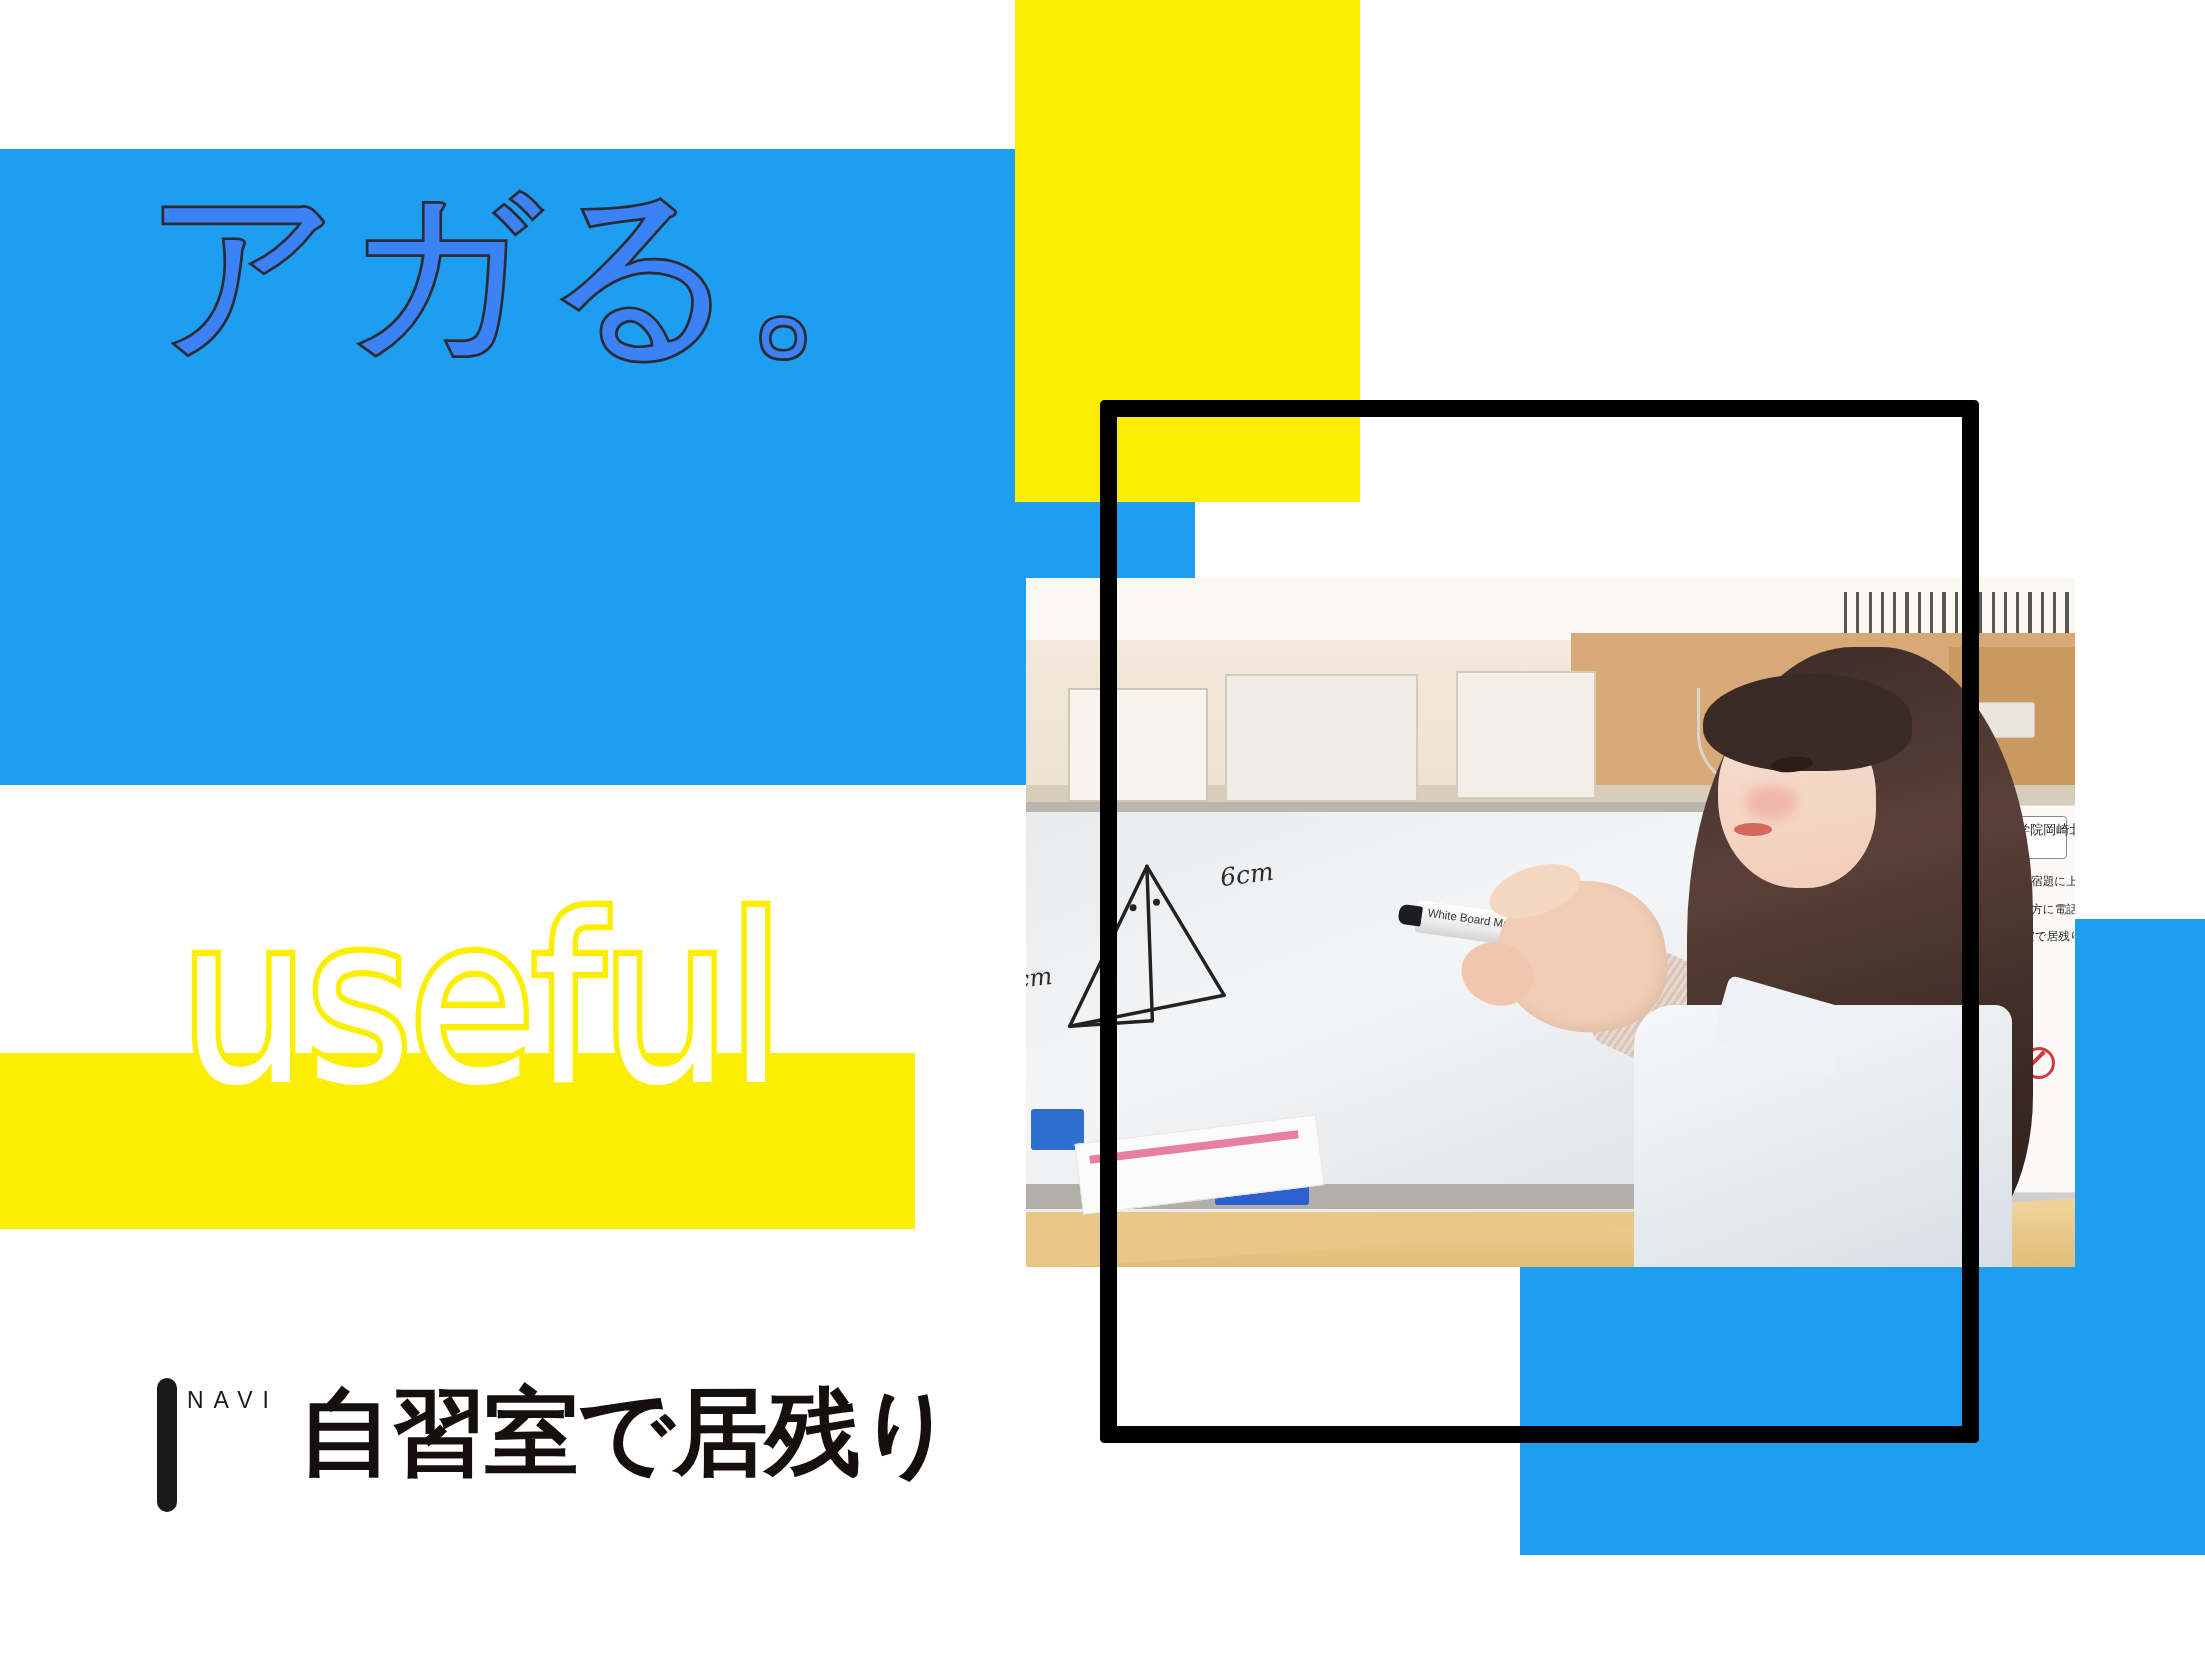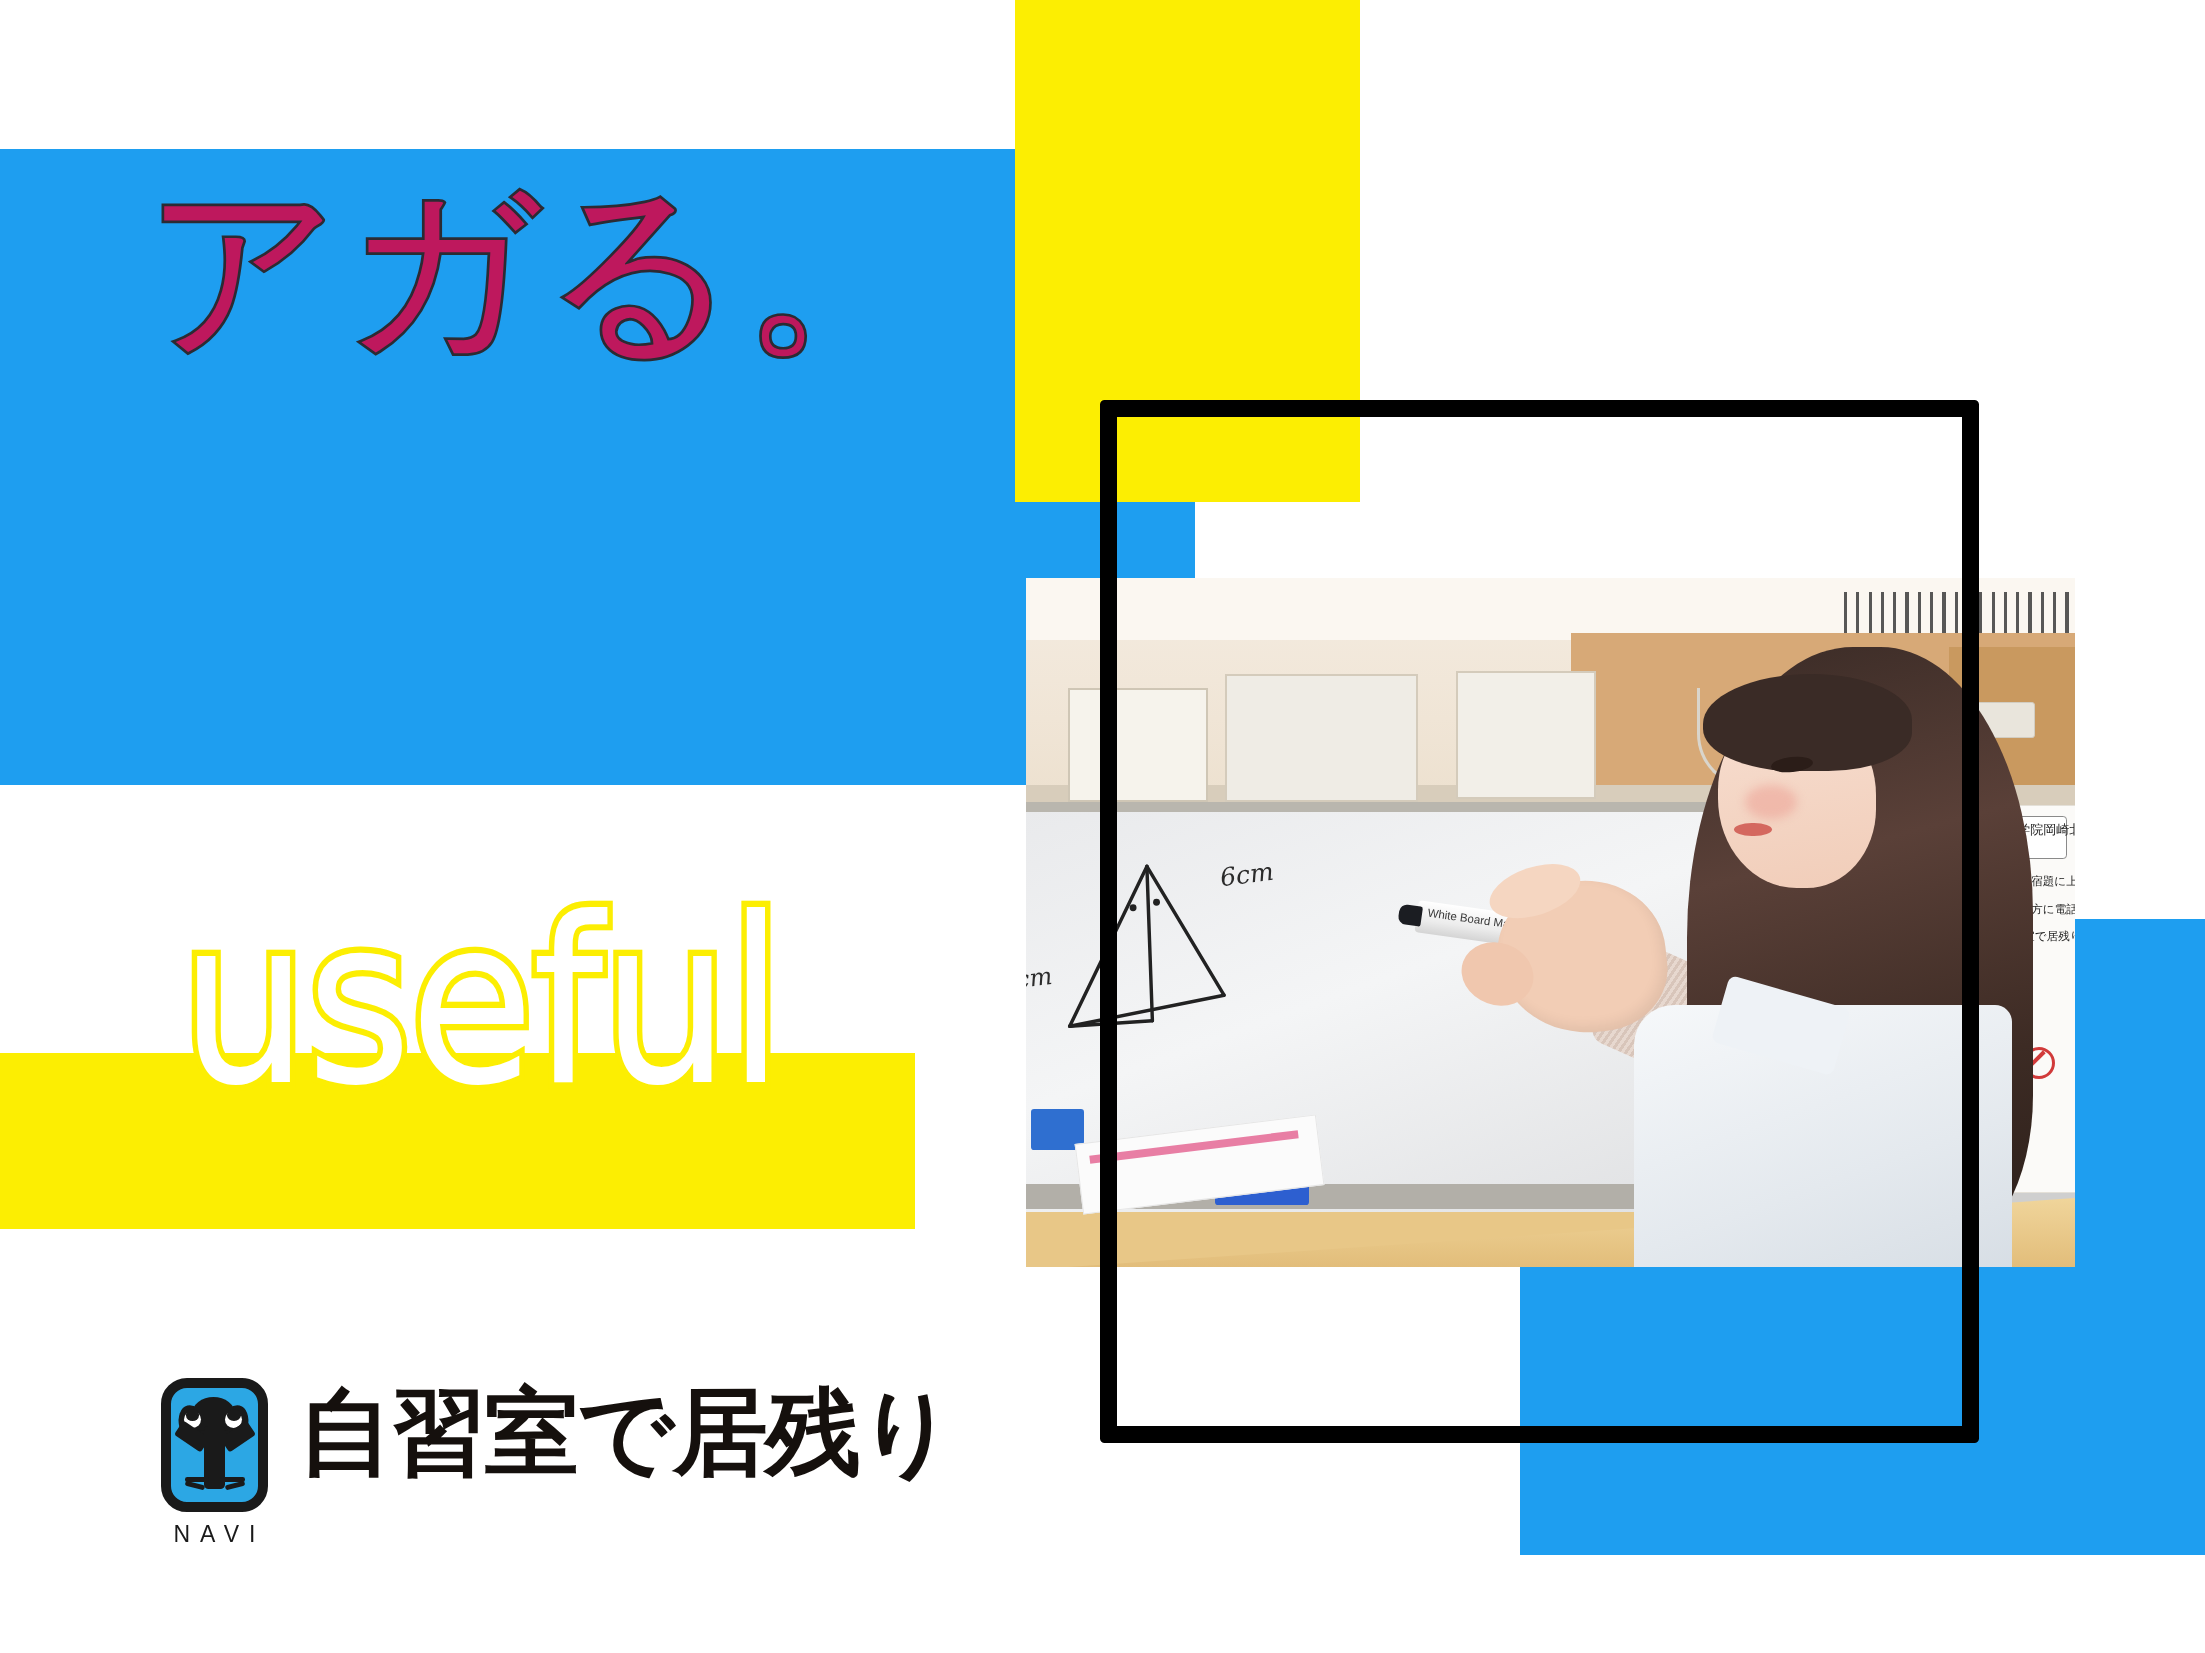--- a/index.html
+++ b/index.html
@@ -14,23 +14,23 @@
   #yellow-top{left:1015px;top:0;width:345px;height:502px;background:#FCEE02;}
   #yellow-bottom-left{left:0;top:1053px;width:915px;height:176px;background:#FCEE02;}
   #blue-bottom-right{left:1520px;top:919px;width:685px;height:636px;background:#1E9EF0;}
 
   
   #headline{
     position:absolute;left:145px;top:176px;width:919px;height:582px;
     z-index:6;pointer-events:none;
   }
   .kana-line{
-    font-family:Liberation Serif, serif;
+    font-family:Liberation Sans, sans-serif;
     font-weight:400;
-    color:#be185d;
+    color:#3b82f6;
     -webkit-text-stroke:5.4px #2b2b33;
     paint-order:stroke fill;
     letter-spacing:.02em;
     white-space:nowrap;
     line-height:1;
   }
   #kana-line-1{font-size:191px;margin:0;}
   #kana-line-2{font-size:191px;margin:34px 0 0 100px;}
 
   
@@ -45,21 +45,21 @@
     white-space:nowrap;
     transform:scaleX(.88);
     transform-origin:left center;
   }
 
   
   #logo{
     position:absolute;left:157px;top:1378px;z-index:8;
     display:flex;align-items:flex-start;gap:26px;
   }
-  #logo-mark{width:115px;display:flex;flex-direction:column;align-items:center;}
+  #logo-mark{width:115px;display:flex;flex-direction:row;align-items:flex-start;}
   #logo-mark-box{
     width:107px;height:134px;border:10px solid #1a1a1a;border-radius:26px;
     background:#2ca7e4;position:relative;box-sizing:border-box;overflow:hidden;
   }
   .mascot-body{position:absolute;background:#1a1a1a;}
   #mascot-head{left:21.4px;top:9.2px;width:43px;height:34px;border-radius:50% 50% 30% 30%;}
   #mascot-earL{left:7.7px;top:17px;width:26px;height:38px;border-radius:50%;transform:rotate(-14deg);}
   #mascot-earR{left:51px;top:17px;width:26px;height:38px;border-radius:50%;transform:rotate(14deg);}
   #mascot-eyeL{left:13px;top:23px;width:17px;height:17px;border-radius:50%;background:#fff;}
   #mascot-eyeR{left:54px;top:23px;width:17px;height:17px;border-radius:50%;background:#fff;}

